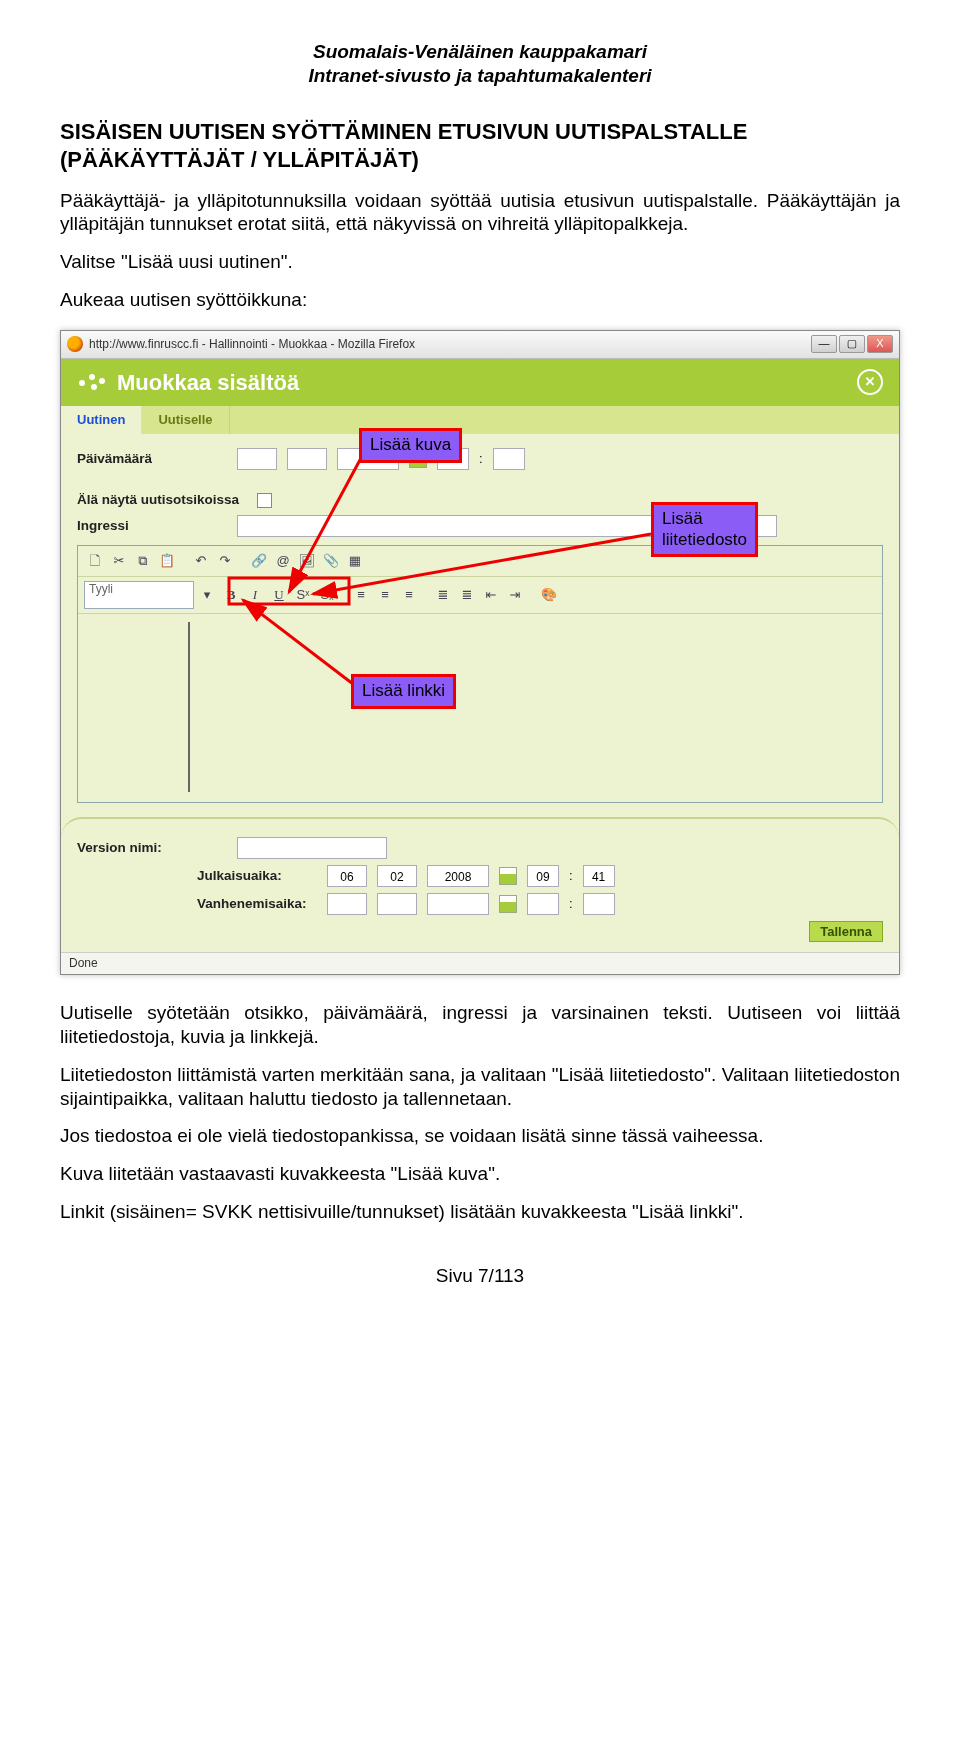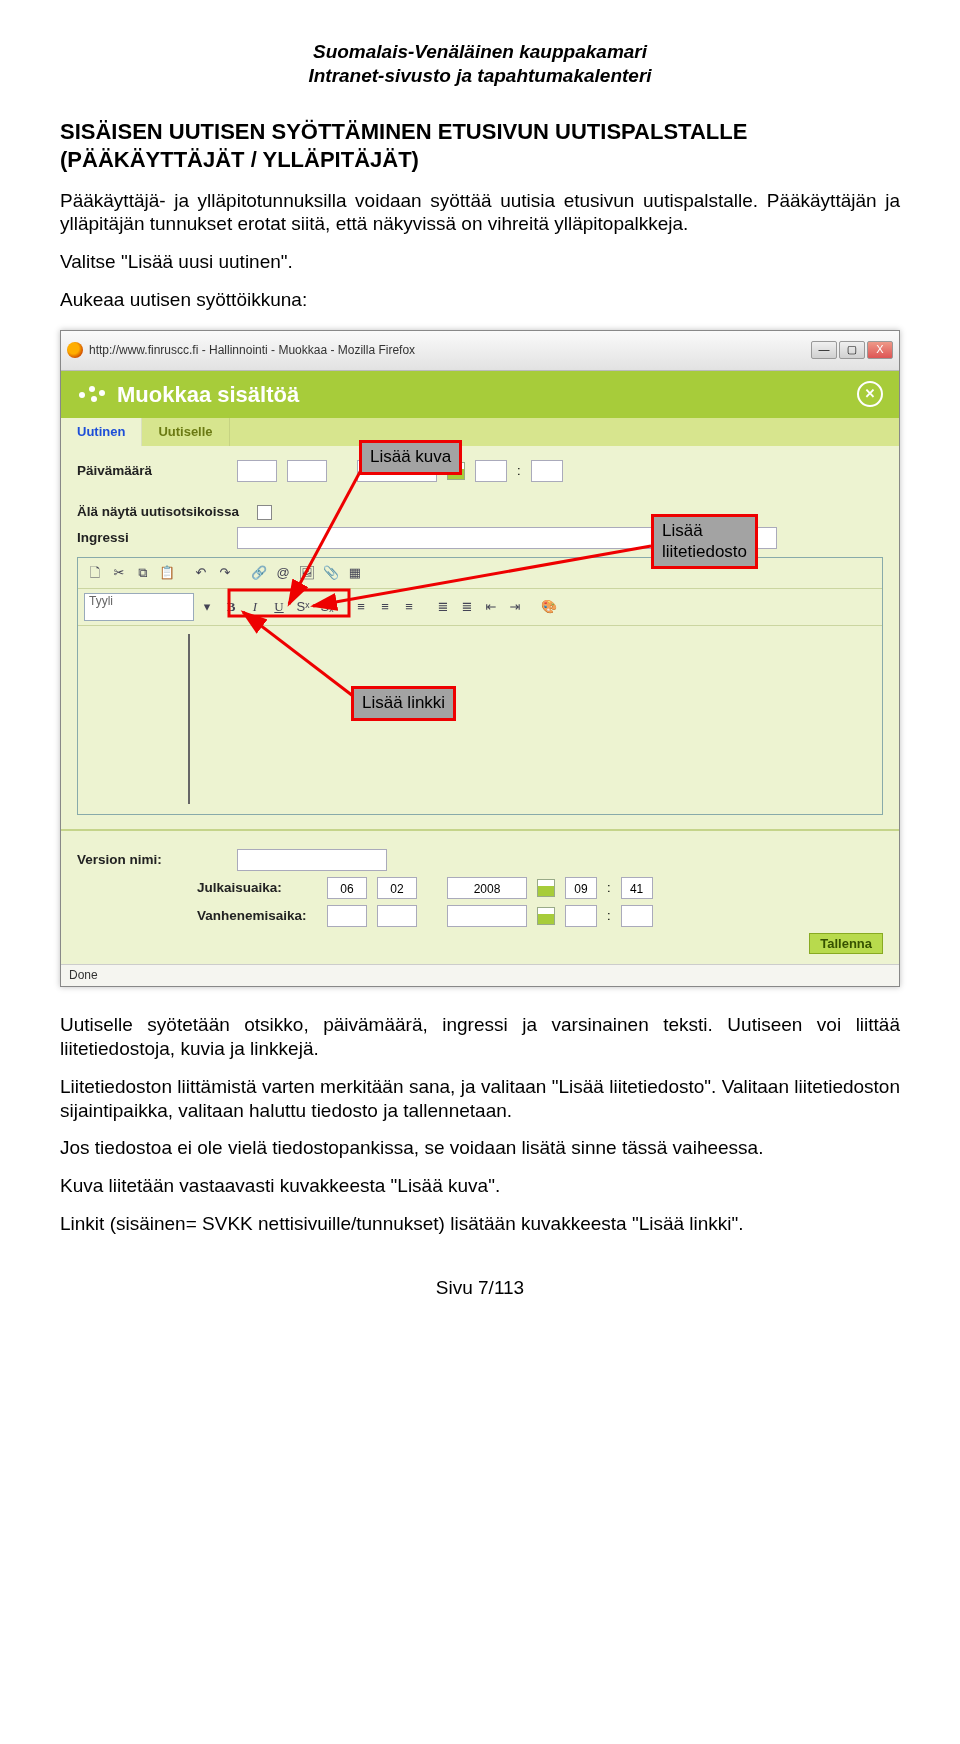--- a/index.html
+++ b/index.html
@@ -32,21 +32,21 @@
     background: #fff;
     margin: 18px 0 26px;
     box-shadow: 0 0 6px rgba(0,0,0,0.25);
     position: relative;
     width: 100%;
     font-size: 13px;
   }
   .titlebar {
     display: flex;
     align-items: center;
-    height: 40px;
+    height: 28px;
     background: linear-gradient(#fafafa,#e2e2e2);
     border-bottom: 1px solid #bbb;
     padding: 0 6px;
   }
   .ff-icon {
     width:16px; height:16px; margin-right:6px;
     background: radial-gradient(circle at 40% 40%, #ffae00 40%, #d35400 70%);
     border-radius: 50%;
     display:inline-block;
   }
@@ -104,21 +104,21 @@
   .row {
     display:flex; align-items:center; margin: 6px 0;
     gap: 10px;
   }
   .lbl { width: 150px; font-weight:bold; color:#222; font-size:13.5px; }
   .inp {
     background:#fff; border:1px solid #aab; height:22px;
   }
   .inp.wide { width: 440px; }
   .inp.dd { width: 40px; }
-  .inp.yyyy { width:80px;margin-left:20px; }
+  .inp.yyyy { width:62px; }
   .inp.time { width:32px; }
   .cal-icon {
     width:18px; height:18px; display:inline-block;
     background: linear-gradient(#fff 40%, #a7cc3a 40%);
     border:1px solid #9a8;
   }
   .checkbox {
     width:15px; height:15px; border:1px solid #888; background:#fff;
   }
   .toolbar-box {
@@ -142,33 +142,34 @@
     font-size:12px; padding:0 4px; color:#666;
   }
   .tb-bold{font-weight:bold;font-family:serif;} .tb-italic{font-style:italic;font-family:serif;}
   .tb-under{text-decoration:underline;font-family:serif;}
   .editor-textarea {
     margin: 8px 80px 10px 110px; height:170px; background:#fff; border:1px solid #666;
   }
   .bottom-panel {
     border-top: 2px solid #c5d48a;
     padding: 12px 16px 10px;
+    border-radius: 21px;
   }
   .save-btn {
     float:right; background:#b8da4d; border:1px solid #8a2;
     color:#365200; font-size:13px; padding:2px 10px;
     font-weight:bold;
   }
   .statusbar {
     clear:both; background:#f5f5f0; border-top:1px solid #ccc;
     padding:3px 8px; color:#333; font-size:12px;
   }
   
   .callout {
-    position:absolute; border:3px solid #e00; background:#a3a3a3;
+    position:absolute; border:3px solid #e00; background:#8b5cf6;
     padding:4px 8px; font-size:17px; color:#000; z-index:5;
     line-height:1.2;
   }
   svg.arrows { position:absolute; top:0; left:0; pointer-events:none; z-index:4; }
   .footer-page {
     text-align:center; margin-top:40px; font-size:19px;
   }
   .clearfix::after { content:""; display:block; clear:both; }
 </style>
 </head>

